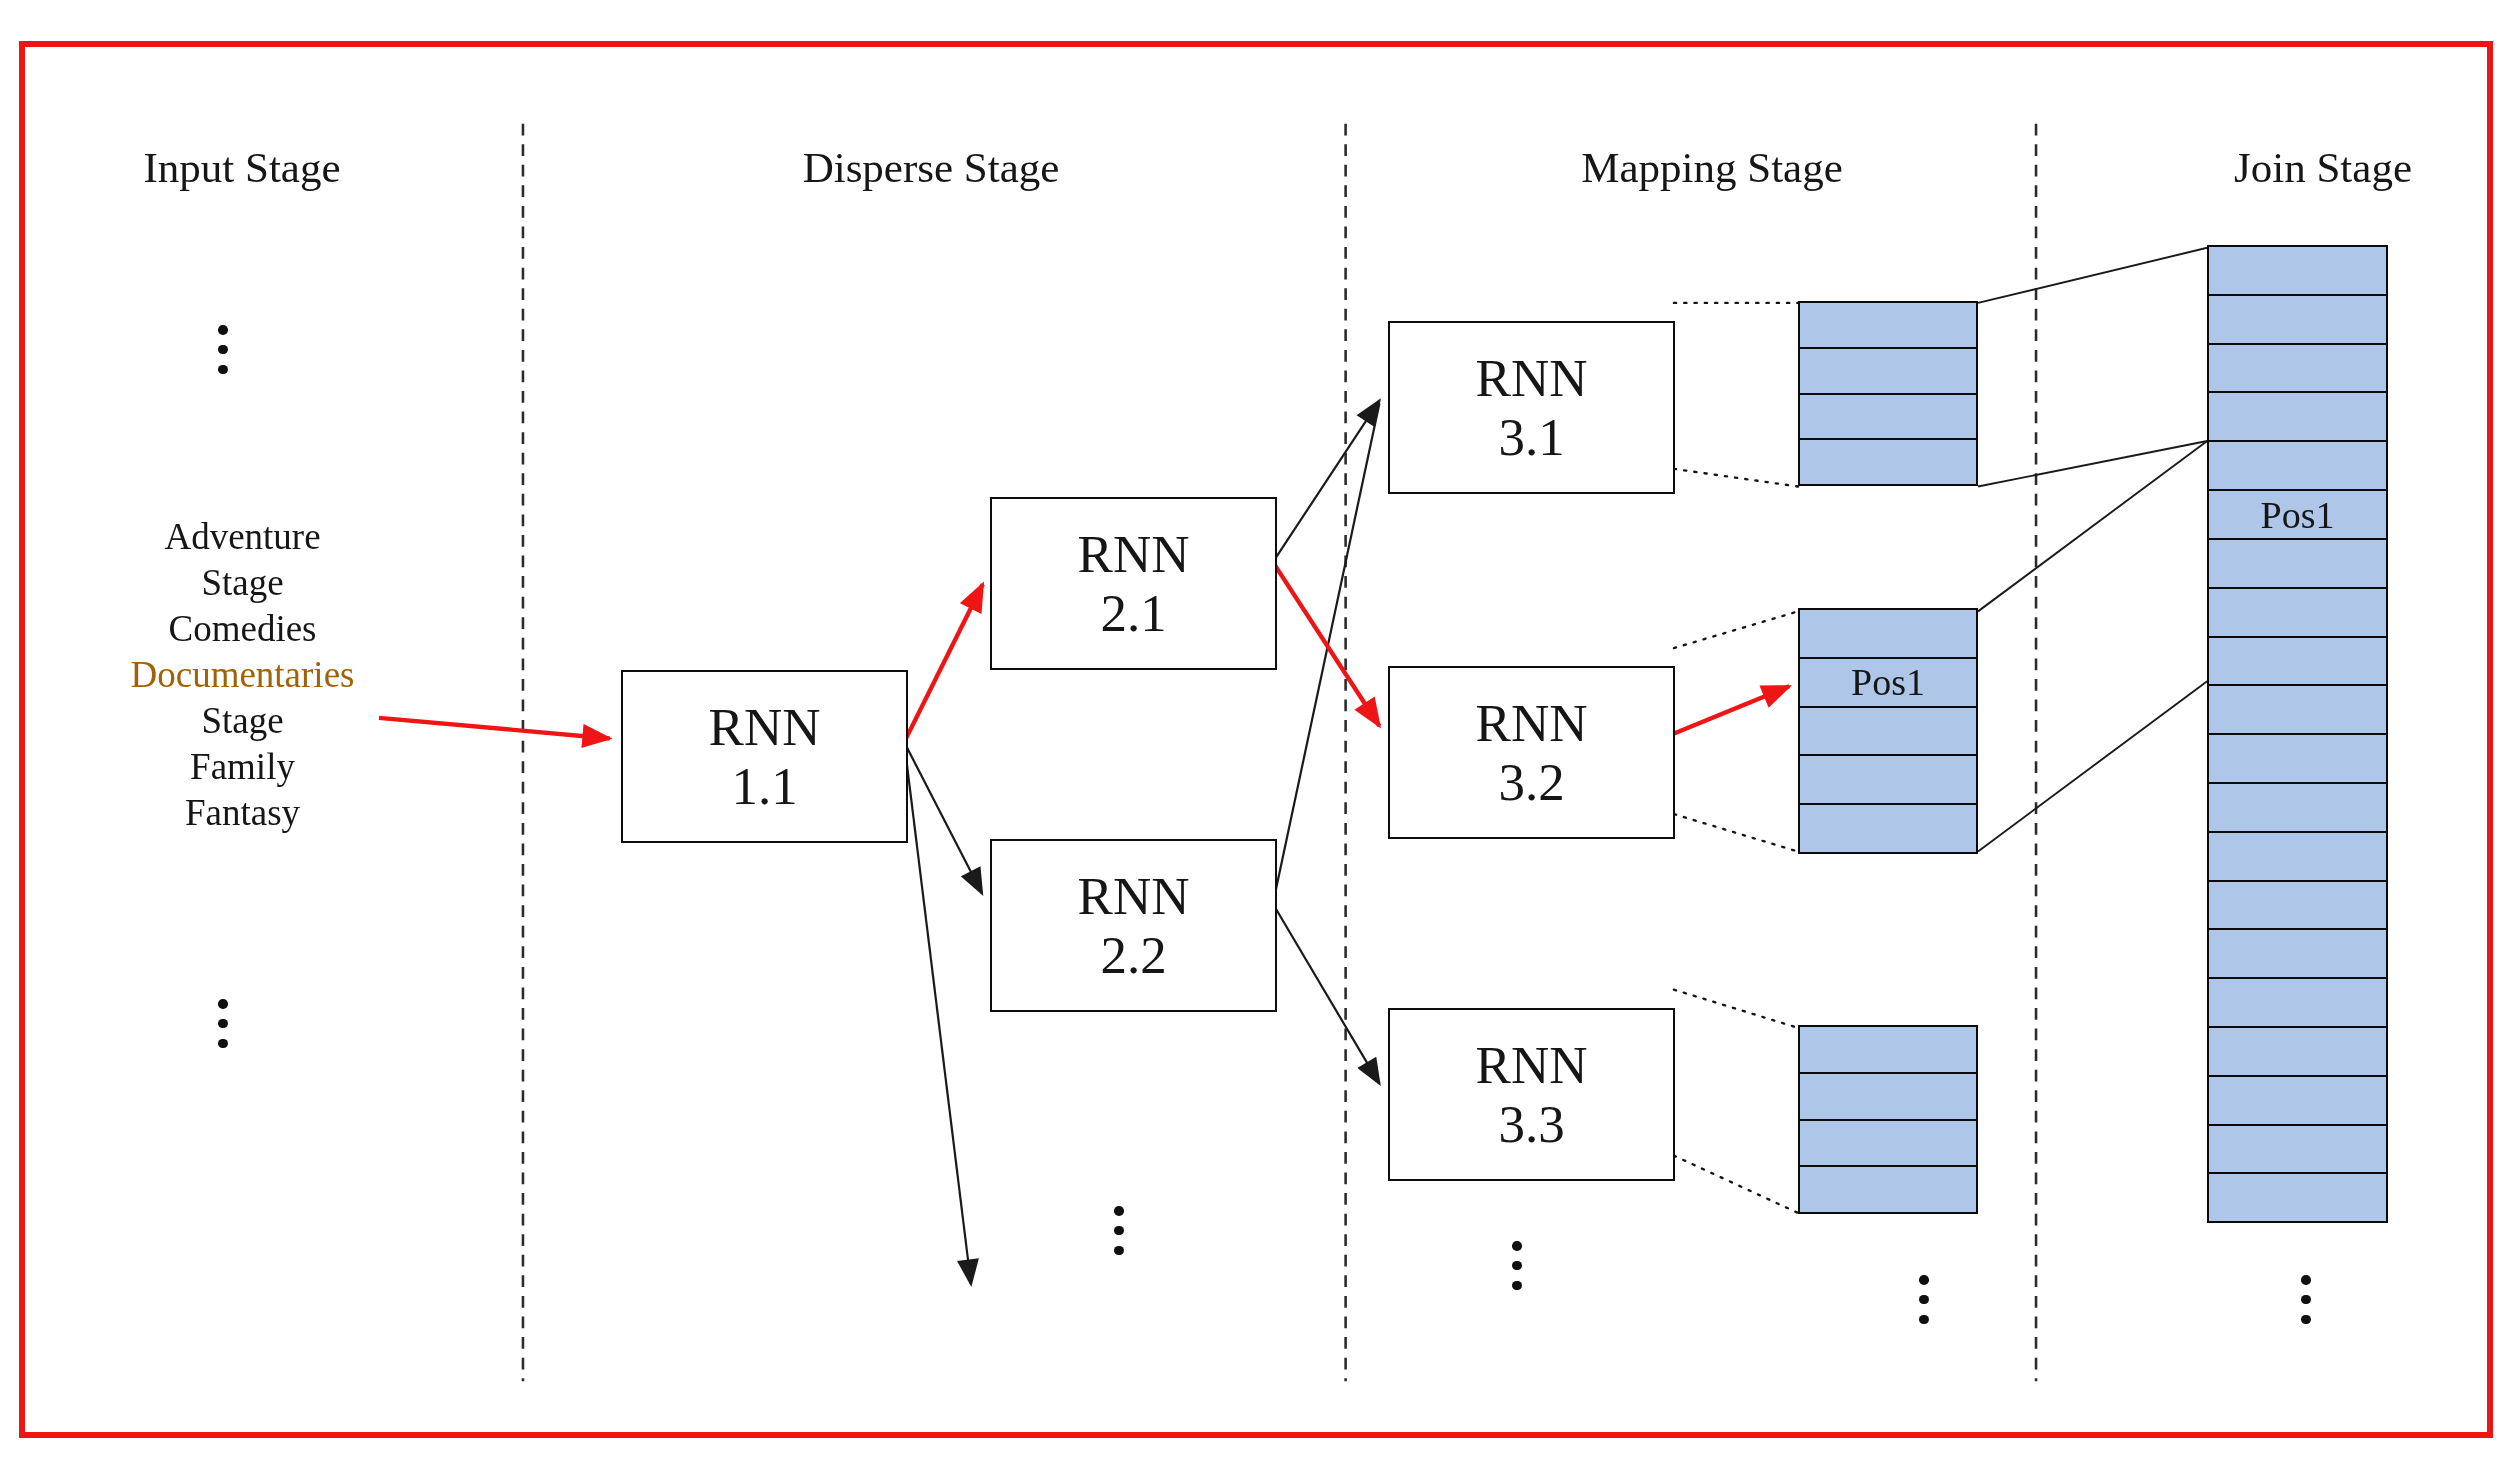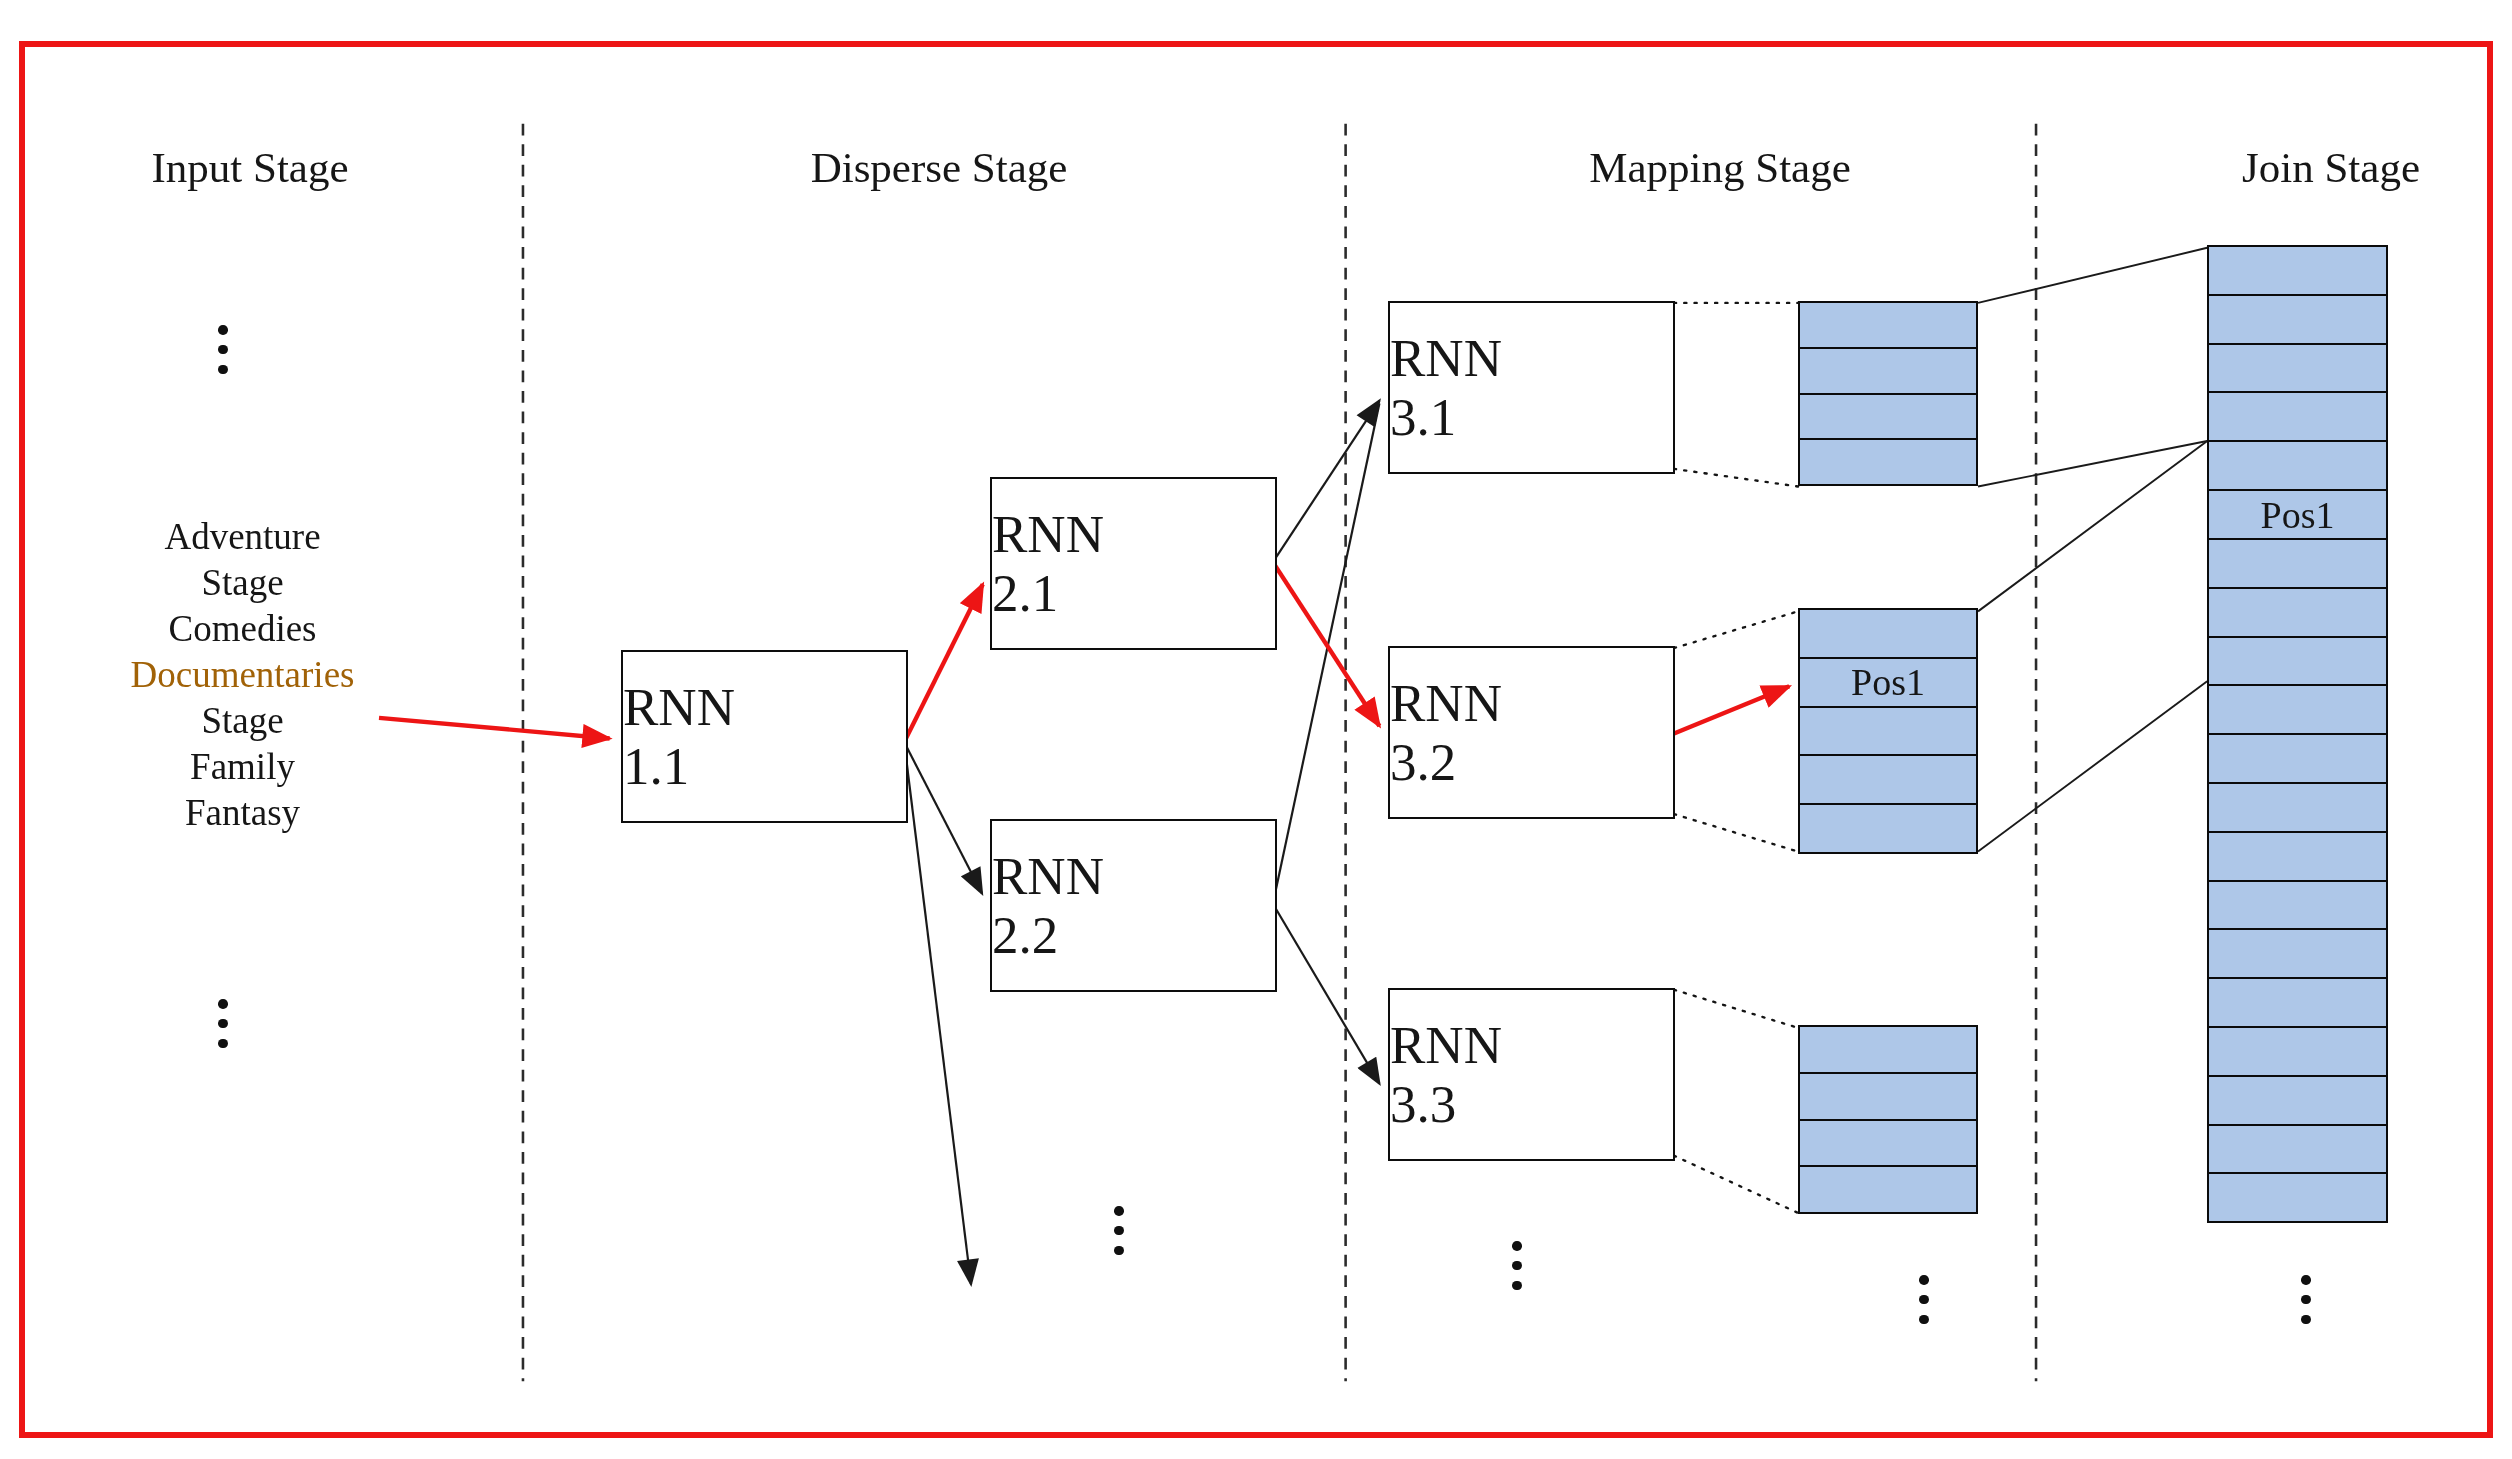--- a/index.html
+++ b/index.html
@@ -1,28 +1,28 @@
 <!DOCTYPE html>
 <html style="font-size:11.8px"><head>
 <meta charset="utf-8">
 <style>
   html,body{margin:0;padding:0;background:#ffffff;}
   .canvas{position:relative;width:2512px;height:1460px;background:#ffffff;overflow:hidden;
           font-family:"Liberation Serif","DejaVu Serif",serif;color:#161616;}
   .frame{position:absolute;left:19px;top:41px;width:2462px;height:1385px;border:6.6px solid #ed1515;}
-  .stage-h{position:absolute;top:143px;transform:translateX(-50%);font-size:43px;white-space:nowrap;margin-left:8px;}
+  .stage-h{position:absolute;top:143px;transform:translateX(-50%);font-size:43px;white-space:nowrap;}
   .h1{left:242px}.h2{left:931px}.h3{left:1712px}.h4{left:2323px}
 
   .genres{position:absolute;left:81px;top:514px;width:323px;text-align:center;
           font-size:37px;line-height:46px;}
   .genre.hl{color:#a16207;}
 
   .rnnbox{position:absolute;width:283px;height:169px;border:2.9px solid #0d0d0d;background:#fff;
-          display:flex;flex-direction:column;align-items:flex-start;justify-content:center;
-          font-size:53px;line-height:1.1;text-align:center;}
+          display:flex;flex-direction:column;align-items:center;justify-content:center;
+          font-size:53px;line-height:1.1;text-align:center;margin-top:20px;}
   .b11{left:621px;top:650px}
   .b21{left:990px;top:477px}
   .b22{left:990px;top:819px}
   .b31{left:1388px;top:301px}
   .b32{left:1388px;top:646px}
   .b33{left:1388px;top:988px}
 
   .stack{position:absolute;width:180px;border-radius:18px;}
   .s1{left:1798px;top:301px}
   .s2{left:1798px;top:608px}

